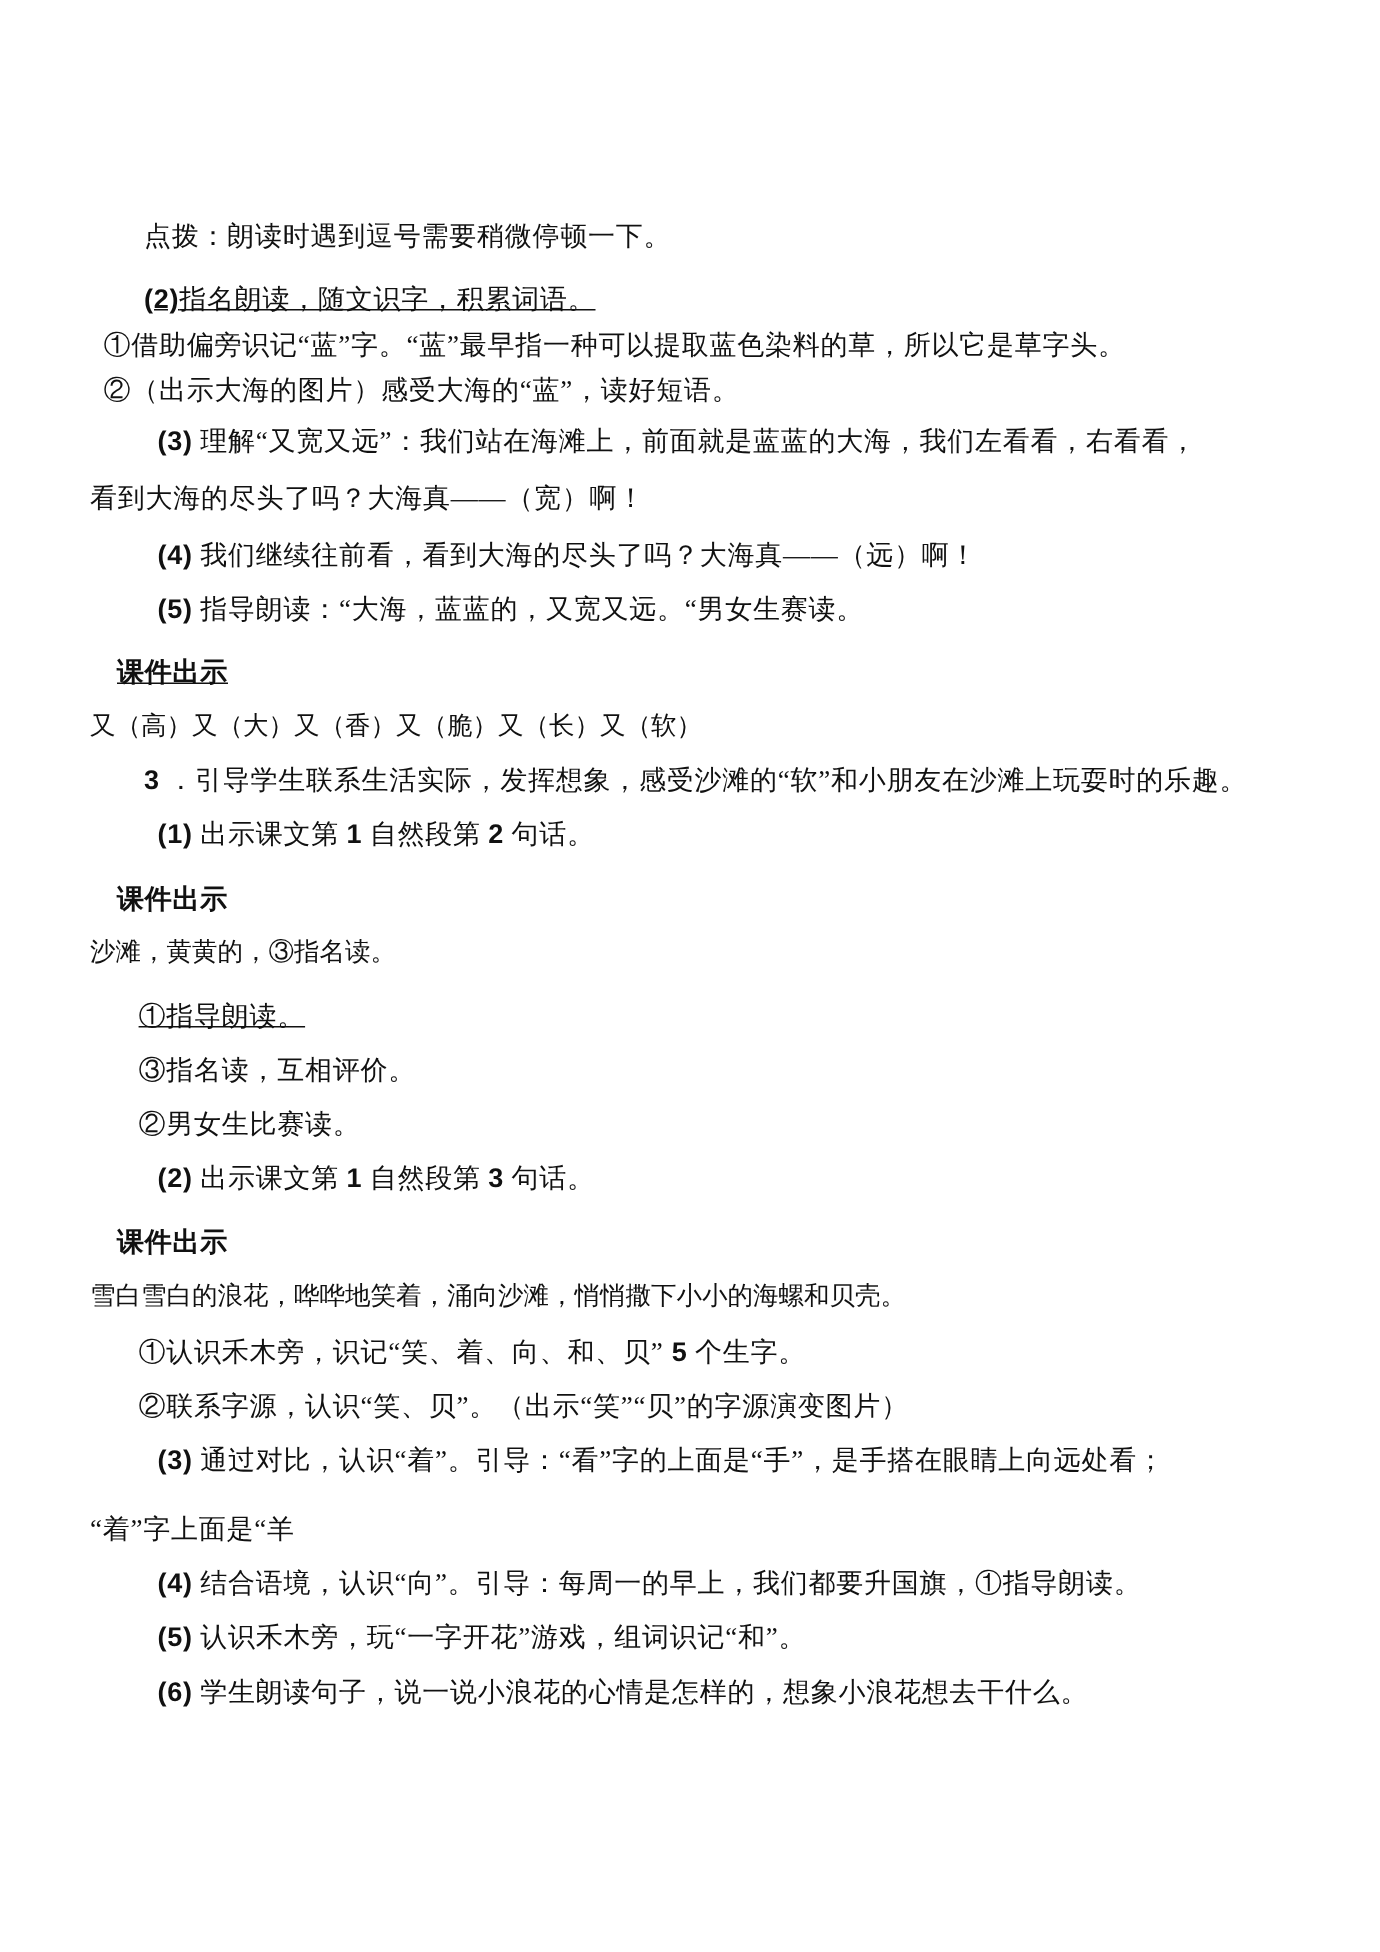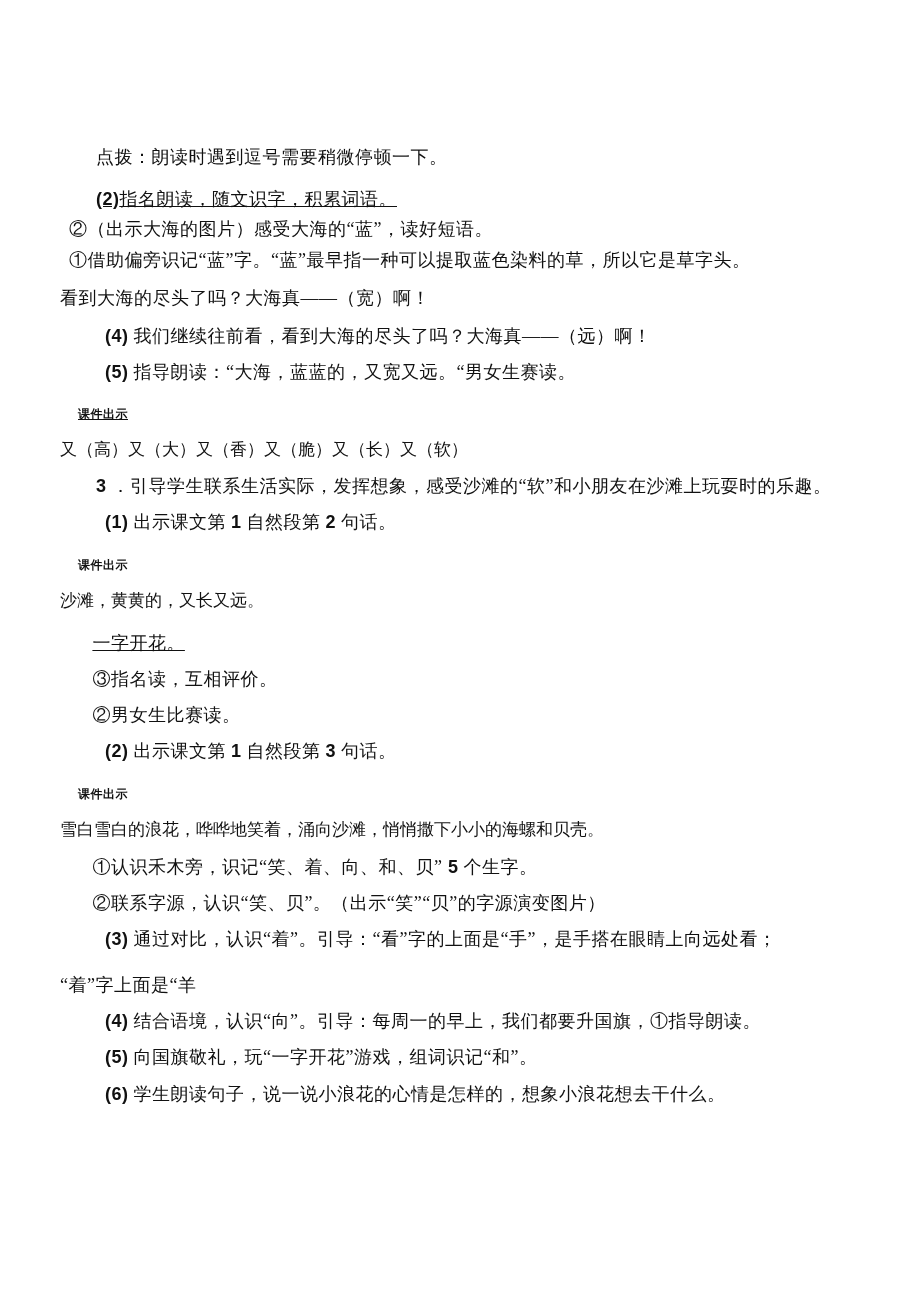--- a/index.html
+++ b/index.html
@@ -23,21 +23,21 @@
   }
   
   .p1   { text-indent: 2em; }     
   .p2   { text-indent: 2.5em; }   
   .sub-sm { text-indent: 0.5em; } 
   .sub-lg { text-indent: 1.8em; } 
   .flush  { text-indent: 0; }     
   .heading {
     font-family: "Liberation Sans", "DejaVu Sans", sans-serif;
     font-weight: bold;
-    font-size: 12px;
+    font-size: 18px;
     margin-left: 18px;
     letter-spacing: 0.5px;
   }
   .center {
     font-size: 17px;
     letter-spacing: 0;
   }
   
   .b {
     font-family: "Liberation Sans", "DejaVu Sans", sans-serif;
@@ -55,45 +55,46 @@
 </style>
 </head>
 <body>
 
 <div class="page">
 
   <div class="line p1"><span>点拨：朗读时遇到逗号需要稍微停顿一下。</span></div>
 
   <div class="line p1 g6"><span class="b">(2)</span><span>指名朗读，随文识字，积累词语。</span></div>
 
+  <div class="line sub-sm gn5"><span>①借助偏旁识记“蓝”字。“蓝”最早指一种可以提取蓝色染料的草，所以它是草字头。</span></div>
+
   <div class="line sub-sm gn6"><span>②（出示大海的图片）感受大海的“蓝”，读好短语。</span></div>
 
-  <div class="line sub-sm gn5"><span>①借助偏旁识记“蓝”字。“蓝”最早指一种可以提取蓝色染料的草，所以它是草字头。</span></div>
-
+  <div class="line p2 gn2"><span class="b">(3)</span><span> 理解“又宽又远”：我们站在海滩上，前面就是蓝蓝的大海，我们左看看，右看看，</span></div>
 
   <div class="line flush g2"><span>看到大海的尽头了吗？大海真——（宽）啊！</span></div>
 
   <div class="line p2 g2"><span class="b">(4)</span><span> 我们继续往前看，看到大海的尽头了吗？大海真——（远）啊！</span></div>
 
   <div class="line p2"><span class="b">(5)</span><span> 指导朗读：“大海，蓝蓝的，又宽又远。“男女生赛读。</span></div>
 
 
   <div class="line heading g6"><span>课件出示</span></div>
 
   <div class="line center"><span>又（高）又（大）又（香）又（脆）又（长）又（软）</span></div>
 
   <div class="line p1"><span class="b">3</span><span> ．引导学生联系生活实际，发挥想象，感受沙滩的“软”和小朋友在沙滩上玩耍时的乐趣。</span></div>
 
   <div class="line p2"><span class="b">(1)</span><span> 出示课文第 </span><span class="b">1</span><span> 自然段第 </span><span class="b">2</span><span> 句话。</span></div>
 
   <div class="line heading g7"><span>课件出示</span></div>
 
-  <div class="line center"><span>沙滩，黄黄的，又长又远。</span></div>
+  <div class="line center"><span>沙滩，黄黄的，③指名读。</span></div>
 
-  <div class="line sub-lg g6"><span>一字开花。</span></div>
+  <div class="line sub-lg g6"><span>①指导朗读。</span></div>
 
   <div class="line sub-lg"><span>③指名读，互相评价。</span></div>
 
   <div class="line sub-lg"><span>②男女生比赛读。</span></div>
 
   <div class="line p2"><span class="b">(2)</span><span> 出示课文第 </span><span class="b">1</span><span> 自然段第 </span><span class="b">3</span><span> 句话。</span></div>
 
   <div class="line heading g7"><span>课件出示</span></div>
 
   <div class="line center"><span>雪白雪白的浪花，哗哗地笑着，涌向沙滩，悄悄撒下小小的海螺和贝壳。</span></div>
@@ -101,17 +102,17 @@
   <div class="line sub-lg g1"><span>①认识禾木旁，识记“笑、着、向、和、贝”</span><span class="b"> 5</span><span> 个生字。</span></div>
 
   <div class="line sub-lg"><span>②联系字源，认识“笑、贝”。（出示“笑”“贝”的字源演变图片）</span></div>
 
   <div class="line p2"><span class="b">(3)</span><span> 通过对比，认识“着”。引导：“看”字的上面是“手”，是手搭在眼睛上向远处看；</span></div>
 
   <div class="line flush g10"><span>“着”字上面是“羊</span></div>
 
   <div class="line p2"><span class="b">(4)</span><span> 结合语境，认识“向”。引导：每周一的早上，我们都要升国旗，①指导朗读。</span></div>
 
-  <div class="line p2"><span class="b">(5)</span><span> 向国旗敬礼，玩“一字开花”游戏，组词识记“和”。</span></div>
+  <div class="line p2"><span class="b">(5)</span><span> 认识禾木旁，玩“一字开花”游戏，组词识记“和”。</span></div>
 
   <div class="line p2 g1"><span class="b">(6)</span><span> 学生朗读句子，说一说小浪花的心情是怎样的，想象小浪花想去干什么。</span></div>
 
 </div>
 
 </body></html>

